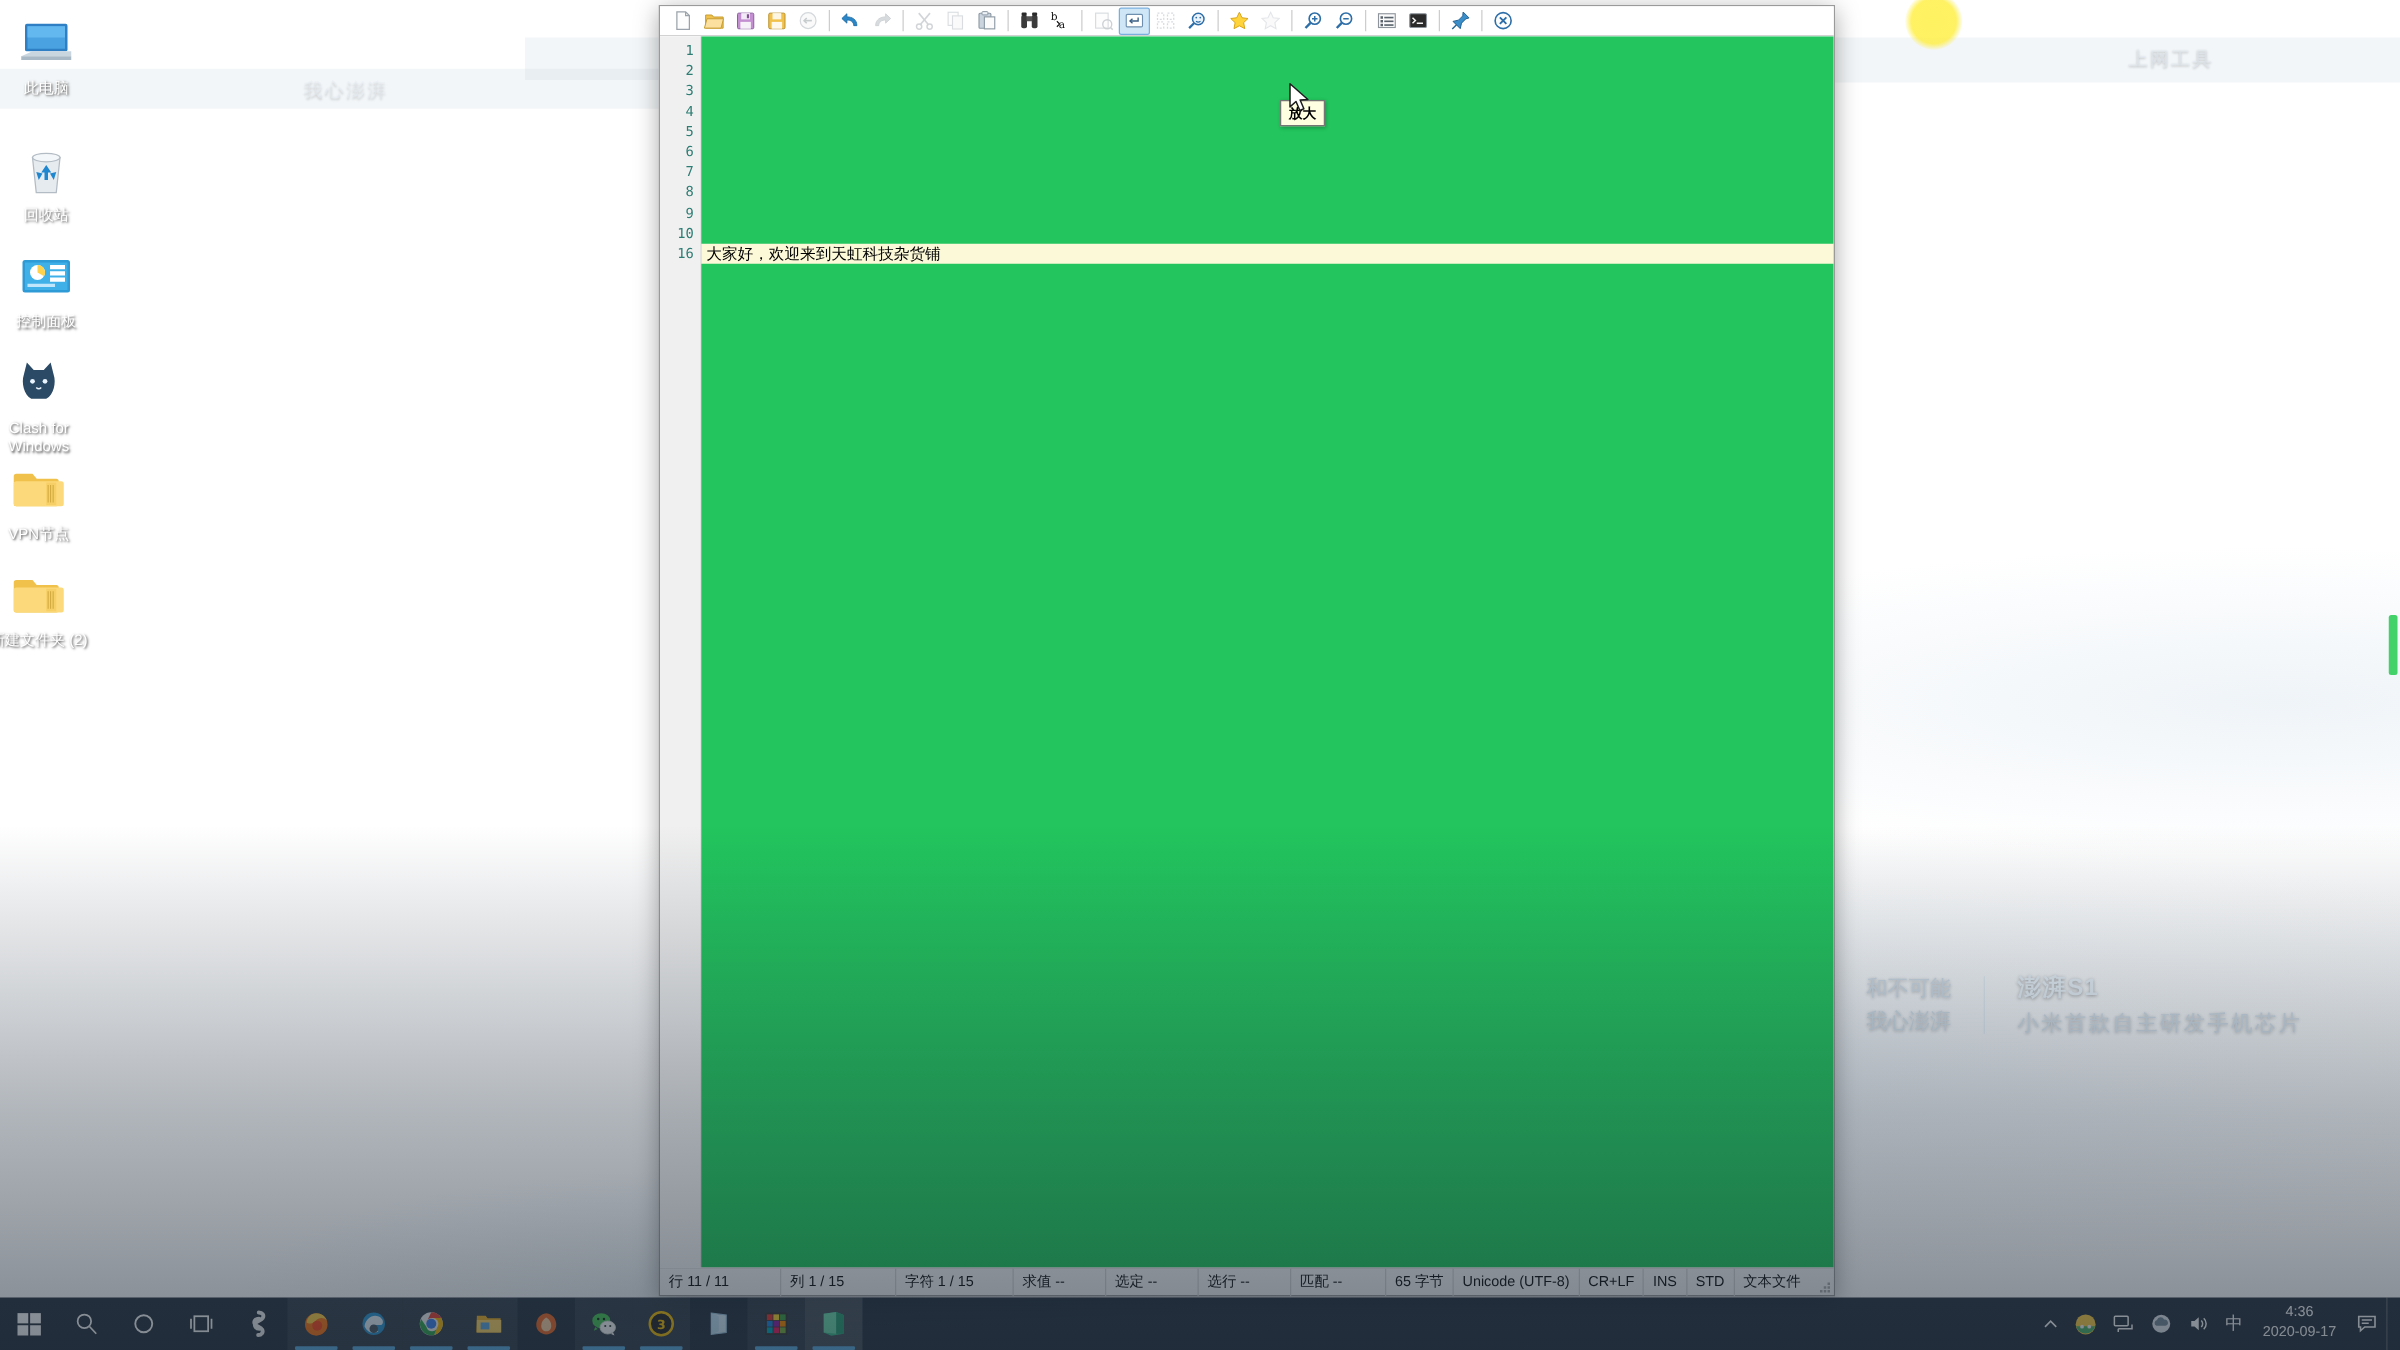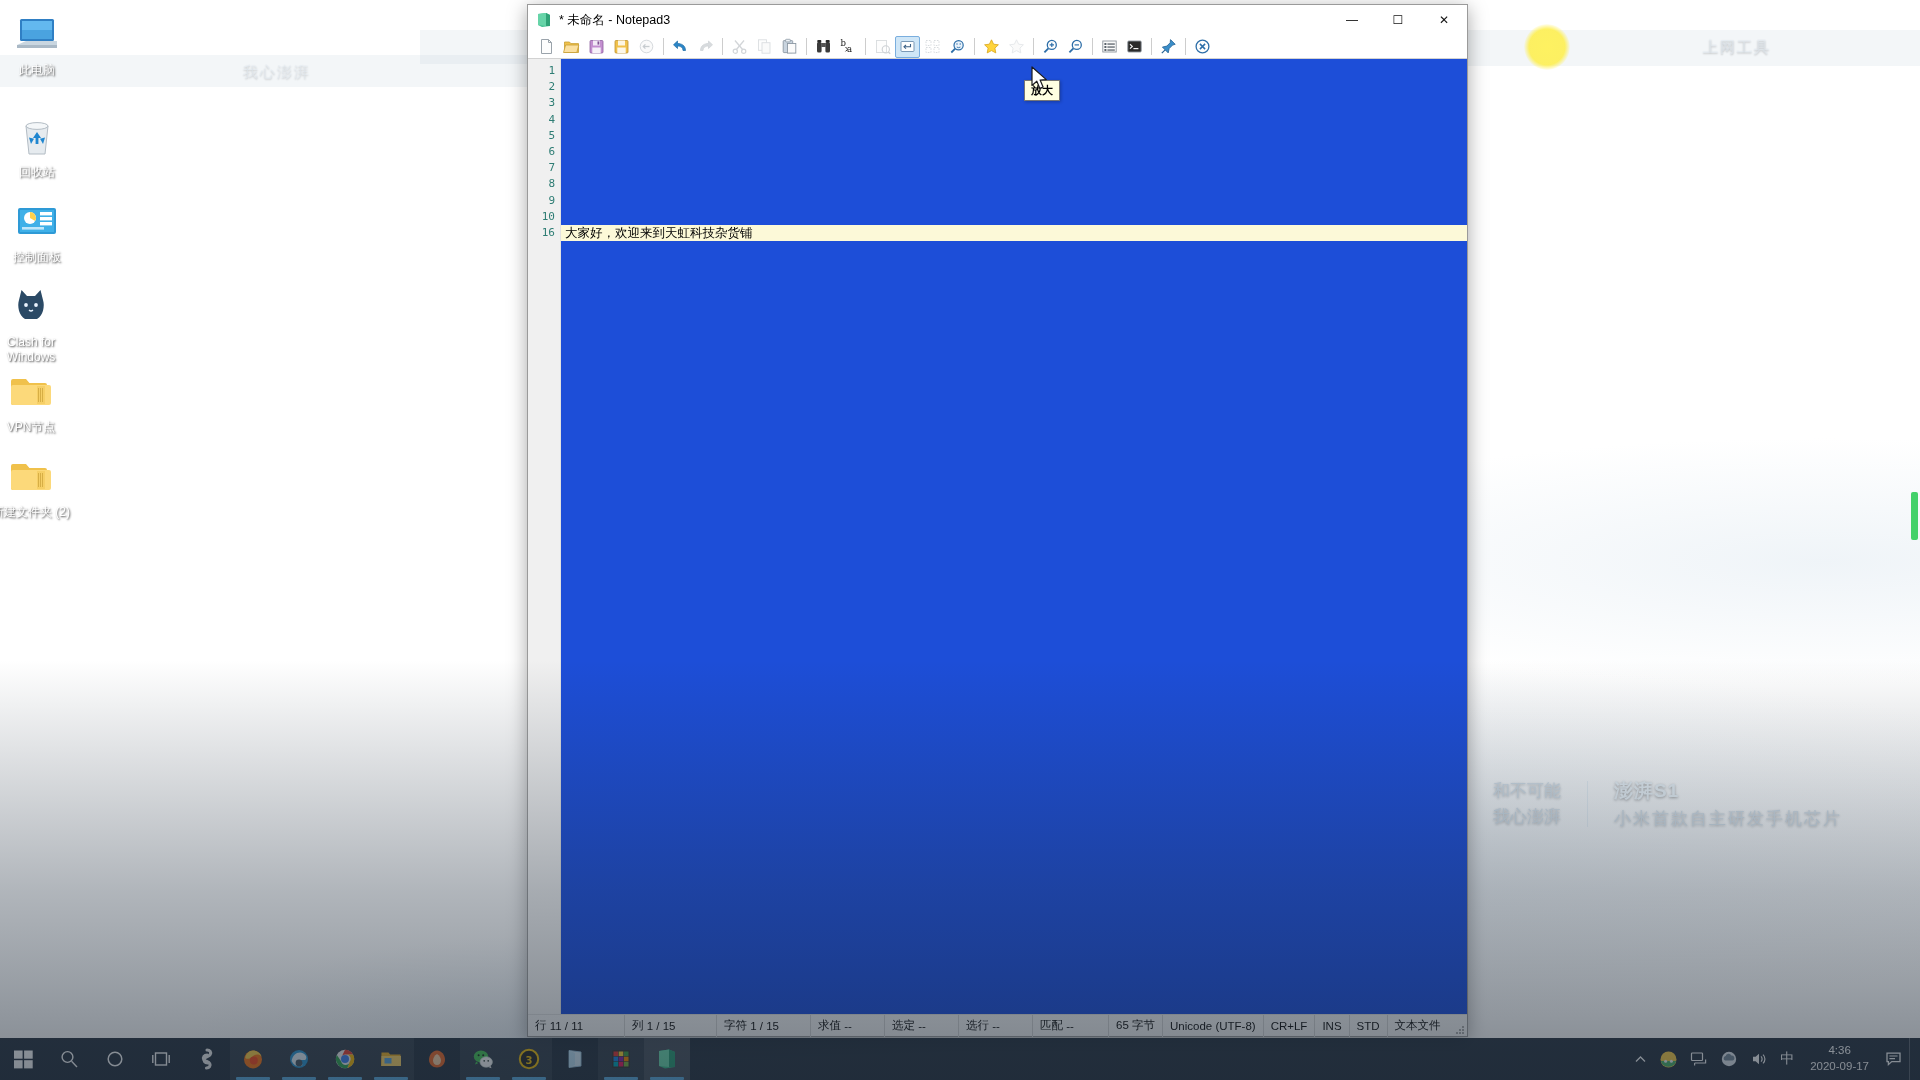--- a/index.html
+++ b/index.html
@@ -135,21 +135,21 @@
   
   .editor-wrap { flex: 1; display: flex; background: #fff; overflow: hidden; position: relative; }
   .gutter {
     width: 33px; background: #f0f0f0; border-right: 1px solid #e2e2e2;
     padding-top: 4px; text-align: right; flex: 0 0 33px;
   }
   .gline {
     font-family: "DejaVu Sans Mono", monospace; font-size: 11px; color: #2e7d74;
     height: 16.2px; line-height: 16.2px; padding-right: 5px;
   }
-  .codearea { flex: 1; padding-top: 4px; position: relative; background: #1d4ed8; }
+  .codearea { flex: 1; padding-top: 4px; position: relative; background: #22c55e; }
   .crow { height: 16.2px; line-height: 16.2px; font-size: 12.5px; color: #000; padding-left: 4px; white-space: pre; }
   .crow.current { background: #fcf9d8; }
 
   
   .statusbar {
     height: 22px; background: #f0f0f0; border-top: 1px solid #dcdcdc;
     display: flex; align-items: center; font-size: 11.5px; color: #111;
     flex: 0 0 22px;
   }
   .scell { padding: 0 7px; height: 22px; display: flex; align-items: center; white-space: nowrap; }
@@ -283,33 +283,20 @@
     <div class="promo-right">
       <div class="promo-title">澎湃S1</div>
       <div class="promo-sub">小米首款自主研发手机芯片</div>
     </div>
   </div>
 
   <div class="edge-mark"></div>
 
   <div id="np3">
 
-    <div class="titlebar">
-      <svg class="title-icon" viewBox="0 0 16 16">
-        <path d="M2 2 L10 1 L14 3 L14 14 L6 15 L2 13 Z" fill="#3fbf8f"></path>
-        <path d="M2 2 L10 1 L10 14 L2 13 Z" fill="#66d4a8"></path>
-        <path d="M10 1 L14 3 L14 14 L10 14 Z" fill="#2fa377"></path>
-      </svg>
-      <div class="title-text">* 未命名  -  Notepad3</div>
-      <div class="win-btns">
-        <div class="win-btn">—</div>
-        <div class="win-btn">☐</div>
-        <div class="win-btn close">✕</div>
-      </div>
-    </div>
 
 
     <div class="toolbar">
 
       <div class="tbtn" title="新建">
         <svg width="17" height="17" viewBox="0 0 17 17">
           <path d="M3.5 1.5 h7 l3 3 v11 h-10 Z" fill="#fdfdfd" stroke="#9aa3ab" stroke-width="1"></path>
           <path d="M10.5 1.5 v3 h3" fill="none" stroke="#9aa3ab" stroke-width="1"></path>
         </svg>
       </div>

